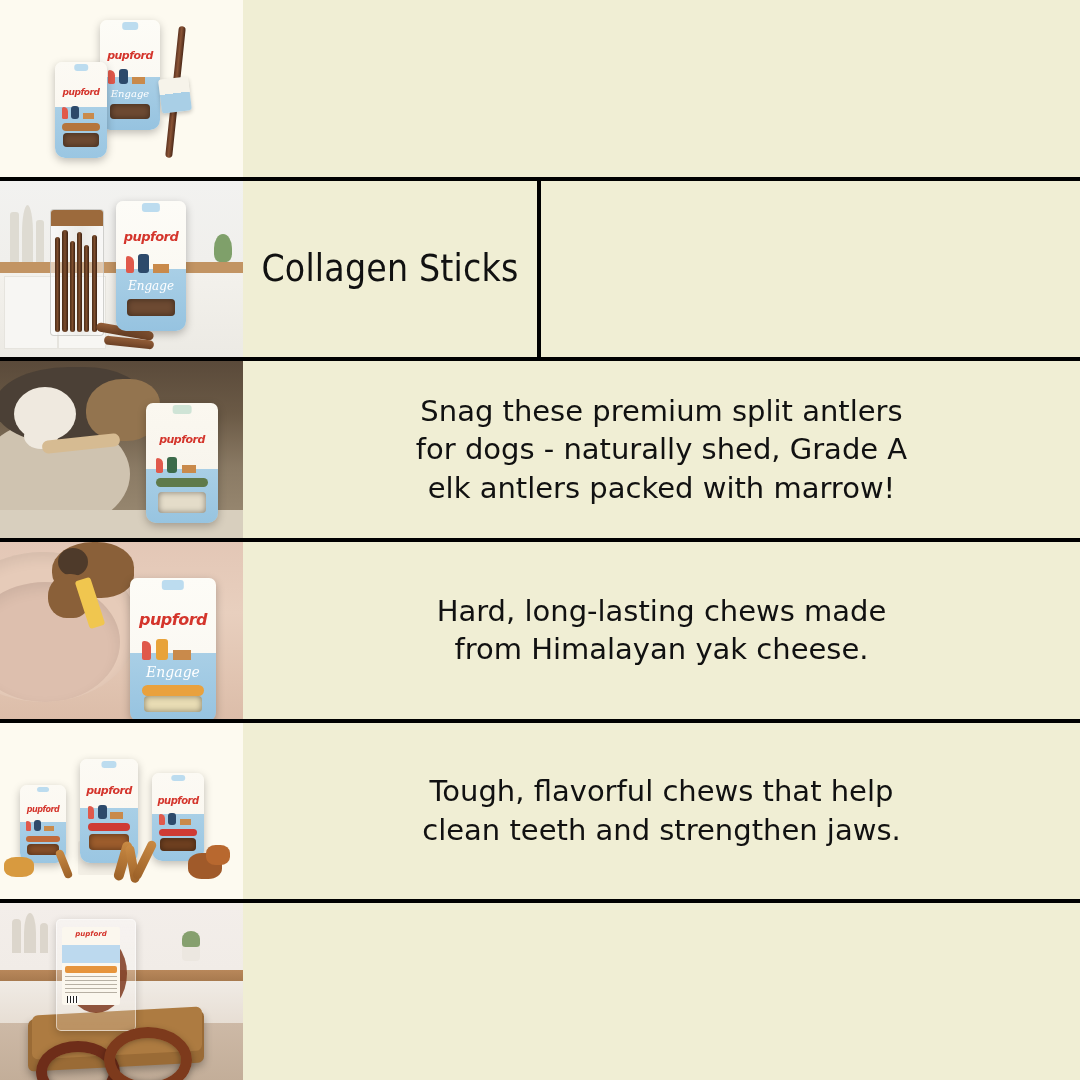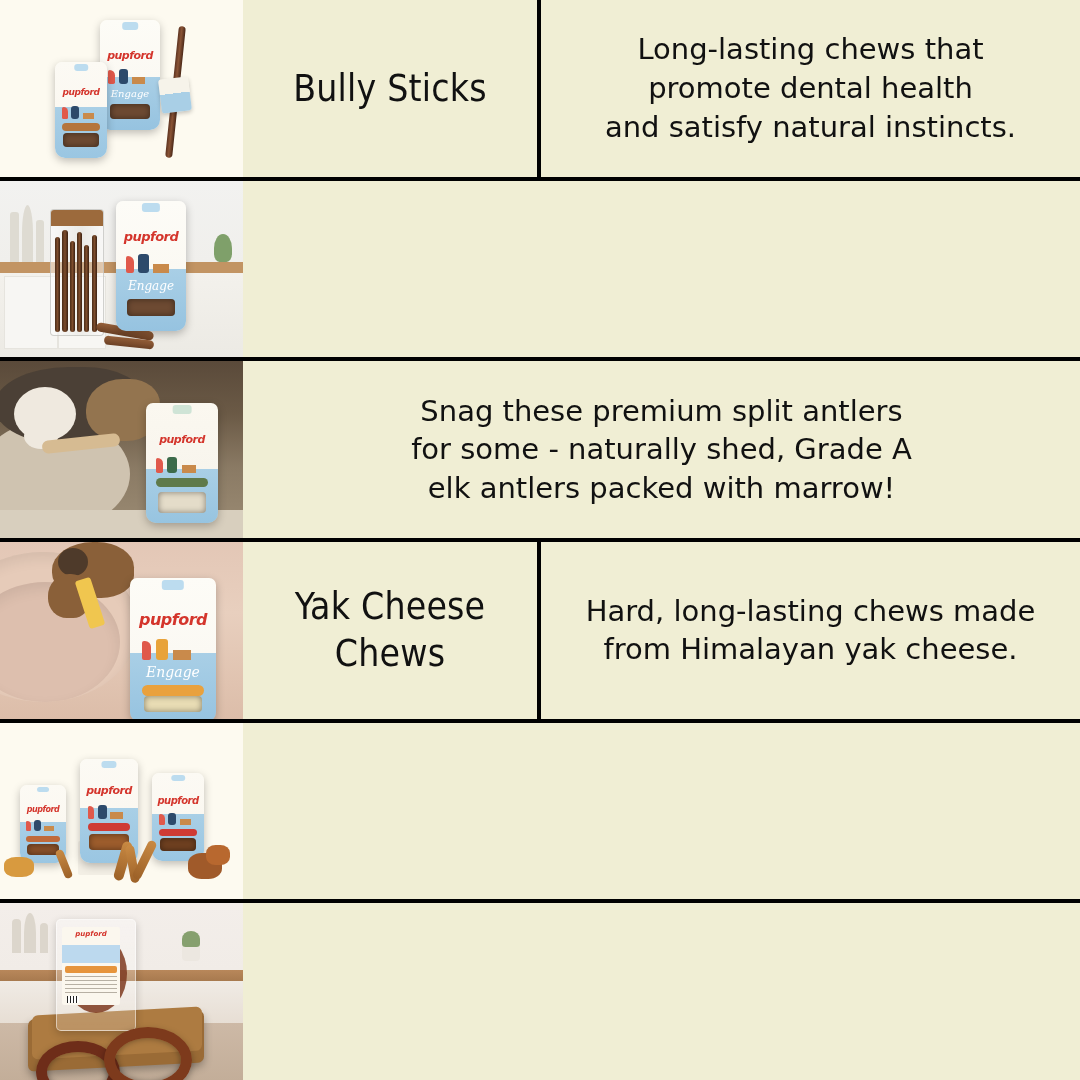--- a/index.html
+++ b/index.html
@@ -263,28 +263,20 @@
             <div class="person" style="width:8px;height:13px;"></div>
             <div class="table" style="width:11px;height:6px;"></div>
           </div>
           <div class="band" style="top:64%;background:#b5753c;"></div>
           <div class="window" style="top:74%;height:15%;"></div>
         </div>
 
         <div class="r1-tag" style="left:160px;top:78px;"></div>
       </div>
     </div>
-    <div class="cell-name">
-      <div class="label">Bully Sticks</div>
-    </div>
-    <div class="cell-desc">
-      <div class="label">Long-lasting chews that
-promote dental health
-and satisfy natural instincts.</div>
-    </div>
   </div>
 
   <div class="t-row">
     <div class="cell-image">
       <div class="photo">
         <div class="kitchen"></div>
         <div class="k-counter"></div>
         <div class="k-cab" style="left:4px;top:54%;width:52px;height:40%;"></div>
         <div class="k-cab" style="left:58px;top:54%;width:46px;height:40%;"></div>
         <div class="k-util" style="left:10px;top:18%;width:9px;height:28%;"></div>
@@ -311,20 +303,23 @@
           <div class="scene" style="top:36%;height:20%;">
             <div class="dog" style="width:8px;height:17px;"></div>
             <div class="person" style="width:11px;height:19px;"></div>
             <div class="table" style="width:16px;height:9px;"></div>
           </div>
           <div class="engage" style="top:60%;font-size:12px;">Engage</div>
           <div class="window" style="top:76%;height:13%;"></div>
         </div>
       </div>
     </div>
+    <div class="cell-name">
+      <div class="label">Collagen Sticks</div>
+    </div>
   </div>
 
   <div class="t-row">
     <div class="cell-image">
       <div class="photo">
         <div class="bed3"></div>
         <div class="bed-cushion" style="left:-20px;top:58px;width:150px;height:110px;"></div>
         <div class="husky-body" style="left:-6px;top:6px;width:150px;height:78px;"></div>
         <div class="husky-white" style="left:14px;top:26px;width:62px;height:54px;"></div>
         <div class="husky-tan" style="left:86px;top:18px;width:74px;height:62px;"></div>
@@ -341,21 +336,21 @@
             <div class="person" style="width:10px;height:16px;background:#3c6b4a;"></div>
             <div class="table" style="width:14px;height:8px;"></div>
           </div>
           <div class="band" style="top:62%;background:#5f7a4a;"></div>
           <div class="window" style="top:74%;height:17%;background:#e4dcc9;"></div>
         </div>
       </div>
     </div>
     <div class="cell-desc">
       <div class="label">Snag these premium split antlers
-for some - naturally shed, Grade A
+for dogs - naturally shed, Grade A
 elk antlers packed with marrow!</div>
     </div>
   </div>
 
   <div class="t-row">
     <div class="cell-image">
       <div class="photo">
         <div class="bed4"></div>
         <div class="bed4-ring" style="left:-52px;top:10px;width:190px;height:150px;"></div>
         <div class="bed4-ring" style="left:-30px;top:40px;width:150px;height:120px;background:#ddbfae;"></div>
@@ -371,24 +366,20 @@
             <div class="dog" style="width:9px;height:19px;"></div>
             <div class="person yellow" style="width:12px;height:21px;"></div>
             <div class="table" style="width:18px;height:10px;"></div>
           </div>
           <div class="engage" style="top:60%;font-size:14px;">Engage</div>
           <div class="band" style="top:74%;background:#e9a13d;"></div>
           <div class="window" style="top:82%;height:11%;background:#e8dcb4;"></div>
         </div>
       </div>
     </div>
-    <div class="cell-name">
-      <div class="label" style="white-space:pre-line;">Yak Cheese
-Chews</div>
-    </div>
     <div class="cell-desc">
       <div class="label">Hard, long-lasting chews made
 from Himalayan yak cheese.</div>
     </div>
   </div>
 
   <div class="t-row">
     <div class="cell-image r5-bg">
       <div class="photo">
         <div class="bgfill r5-bg"></div>
@@ -432,20 +423,24 @@
 
         <div class="tendon" style="left:118px;top:118px;width:10px;height:40px;transform:rotate(16deg);"></div>
         <div class="tendon" style="left:128px;top:122px;width:9px;height:38px;transform:rotate(-10deg);"></div>
         <div class="tendon" style="left:140px;top:116px;width:9px;height:42px;transform:rotate(26deg);"></div>
         <div class="tendon" style="left:60px;top:126px;width:8px;height:30px;transform:rotate(-22deg);"></div>
         <div class="crumb" style="left:4px;top:134px;width:30px;height:20px;"></div>
         <div class="crumb" style="left:188px;top:130px;width:34px;height:26px;background:#a05a2a;"></div>
         <div class="crumb" style="left:206px;top:122px;width:24px;height:20px;background:#b8682f;"></div>
       </div>
     </div>
+    <div class="cell-desc">
+      <div class="label">Tough, flavorful chews that help
+clean teeth and strengthen jaws.</div>
+    </div>
   </div>
 
   <div class="t-row">
     <div class="cell-image">
       <div class="photo">
         <div class="kitchen6"></div>
         <div class="util6" style="left:12px;top:16px;width:9px;height:34px;"></div>
         <div class="util6" style="left:24px;top:10px;width:12px;height:40px;border-radius:50% 50% 0 0;"></div>
         <div class="util6" style="left:40px;top:20px;width:8px;height:30px;"></div>
         <div class="pot6" style="left:182px;top:42px;width:18px;height:16px;"></div>

